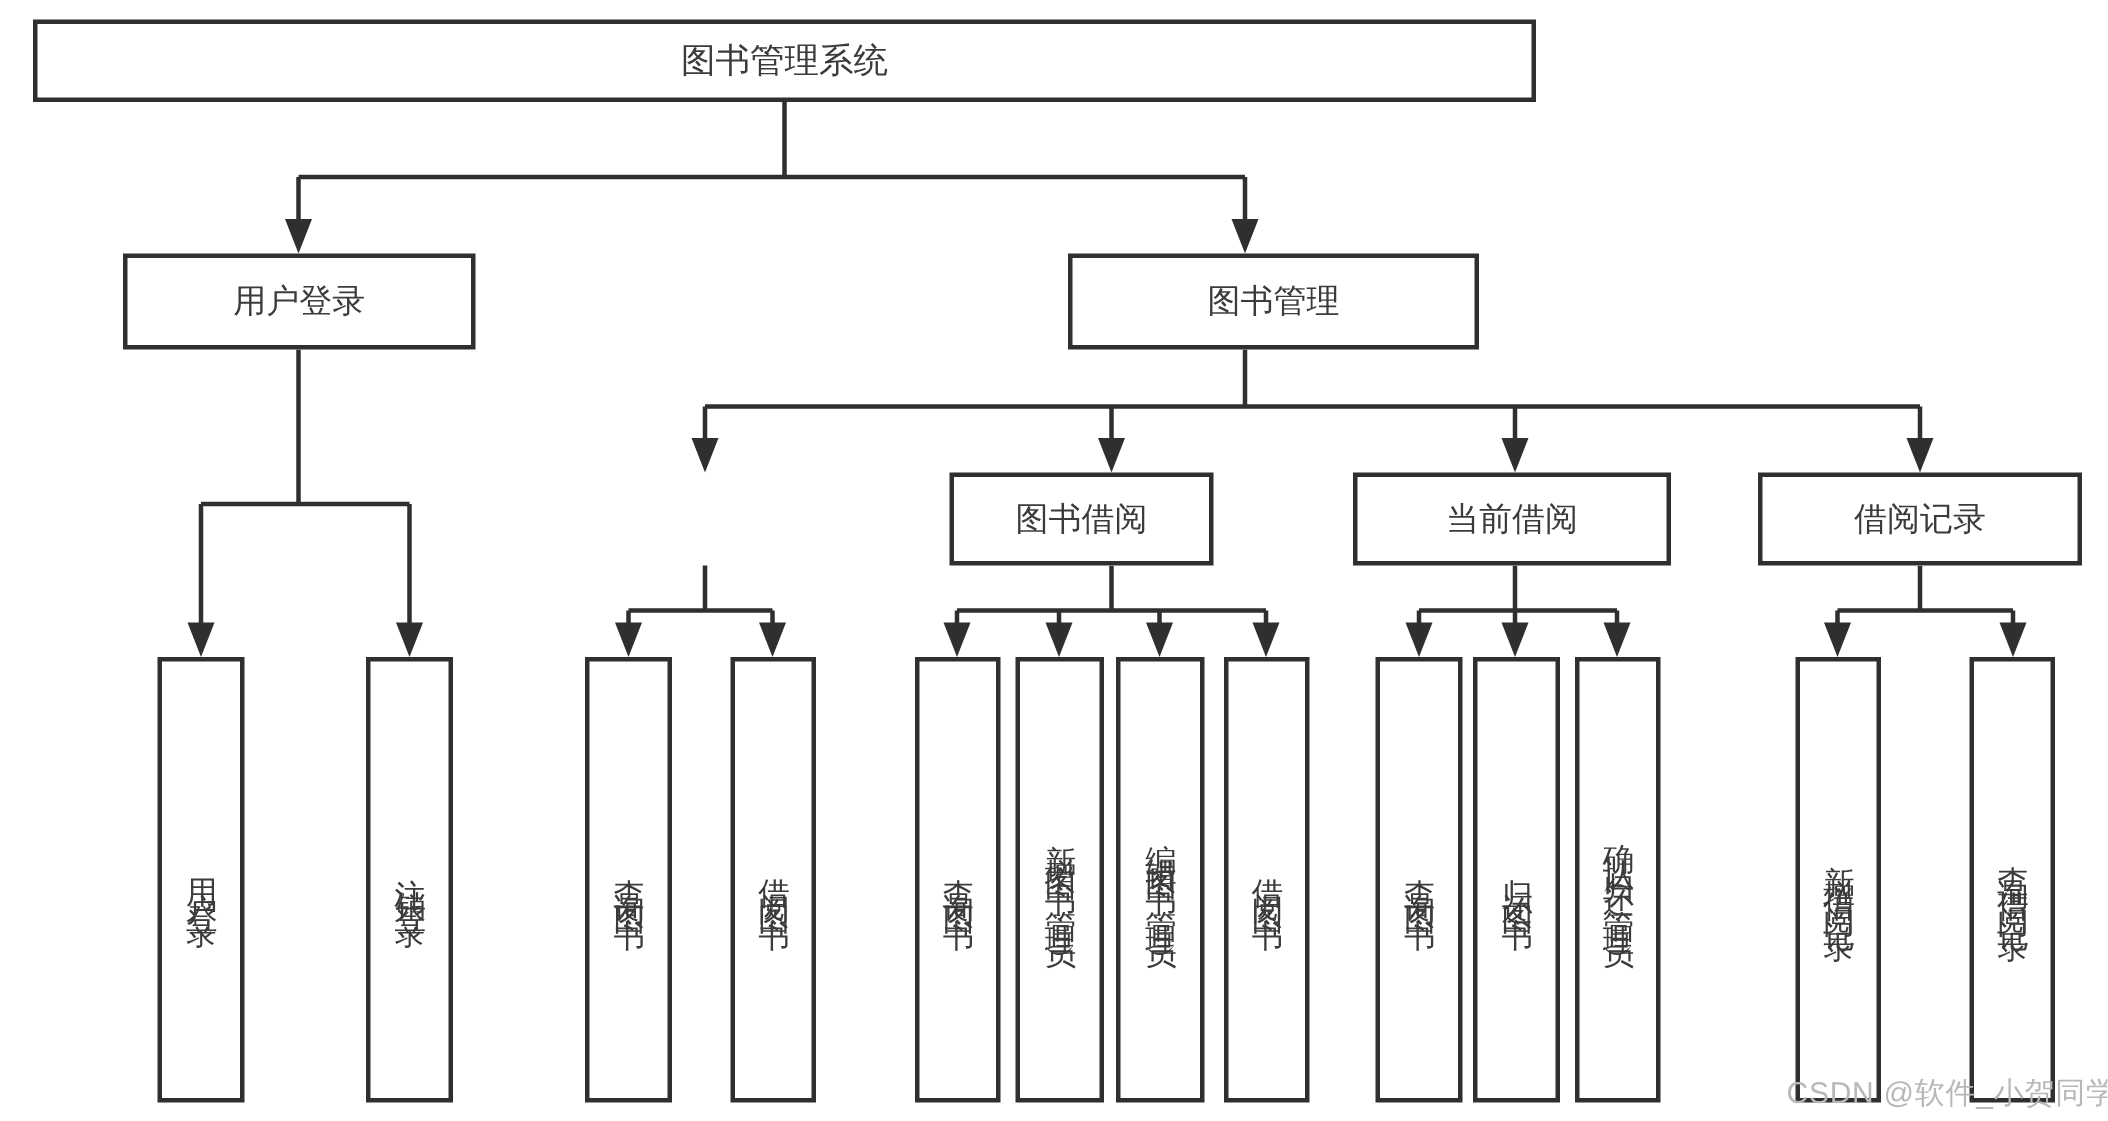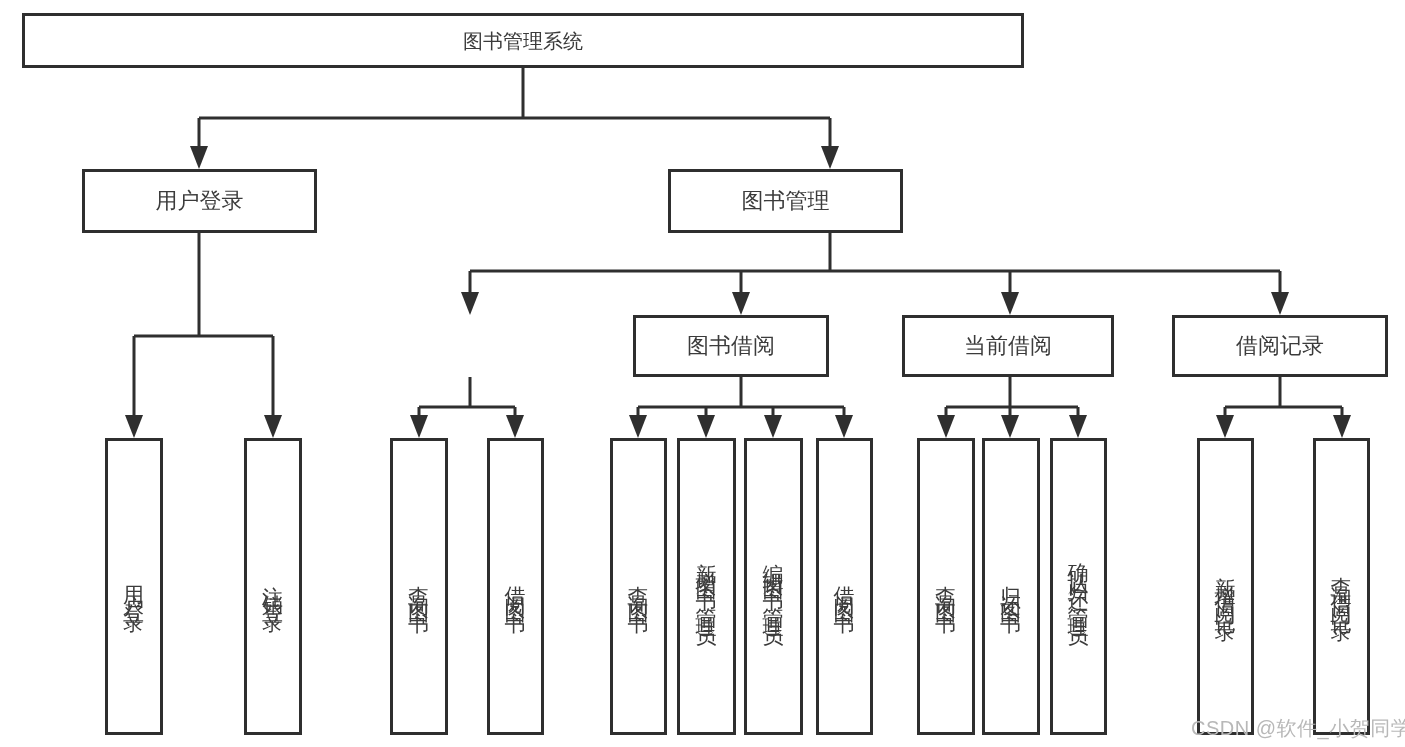--- a/index.html
+++ b/index.html
@@ -42,21 +42,21 @@
     background:var(--box-bg);
     color:var(--text);
     display:flex;
     align-items:center;
     justify-content:center;
     font-size:22px;
     line-height:1.2;
     text-align:center;
     white-space:nowrap;
   }
-  .box.title{font-size:20px;}
+  .box.title{font-size:23px;}
   .box.v{
     writing-mode:vertical-rl;
     text-orientation:mixed;
     font-size:21px;
     letter-spacing:9px;
     white-space:normal;
     line-height:1;
   }
   .watermark{
     position:absolute;
@@ -106,23 +106,23 @@
     <polygon class="arrow" points="1069,415 1087,415 1078,438"></polygon>
 
     <path class="edge" d="M1280 377 V407 M1225 407 H1342 M1225 407 V428 M1342 407 V428"></path>
     <polygon class="arrow" points="1216,415 1234,415 1225,438"></polygon>
     <polygon class="arrow" points="1333,415 1351,415 1342,438"></polygon>
   </svg>
 
   <div class="box title" style="left:22px;top:13px;width:1002px;height:55px">图书管理系统</div>
 
   <div class="box" style="left:82px;top:169px;width:235px;height:64px">用户登录</div>
-  <div class="box" style="left:668px;top:169px;width:235px;height:64px">图书管理</div>
+  <div class="box" style="left:712px;top:169px;width:274px;height:64px">图书管理</div>
 
-  <div class="box" style="left:633px;top:315px;width:196px;height:62px">图书借阅</div>
+  <div class="box" style="left:633px;top:315px;width:176px;height:62px">图书借阅</div>
   <div class="box" style="left:902px;top:315px;width:212px;height:62px">当前借阅</div>
   <div class="box" style="left:1172px;top:315px;width:216px;height:62px">借阅记录</div>
 
   <div class="box v" style="left:105px;top:438px;width:58px;height:297px">用户登录</div>
   <div class="box v" style="left:244px;top:438px;width:58px;height:297px">注销登录</div>
 
   <div class="box v" style="left:390px;top:438px;width:58px;height:297px">查询图书</div>
   <div class="box v" style="left:487px;top:438px;width:57px;height:297px">借阅图书</div>
 
   <div class="box v" style="left:610px;top:438px;width:57px;height:297px">查询图书</div>

